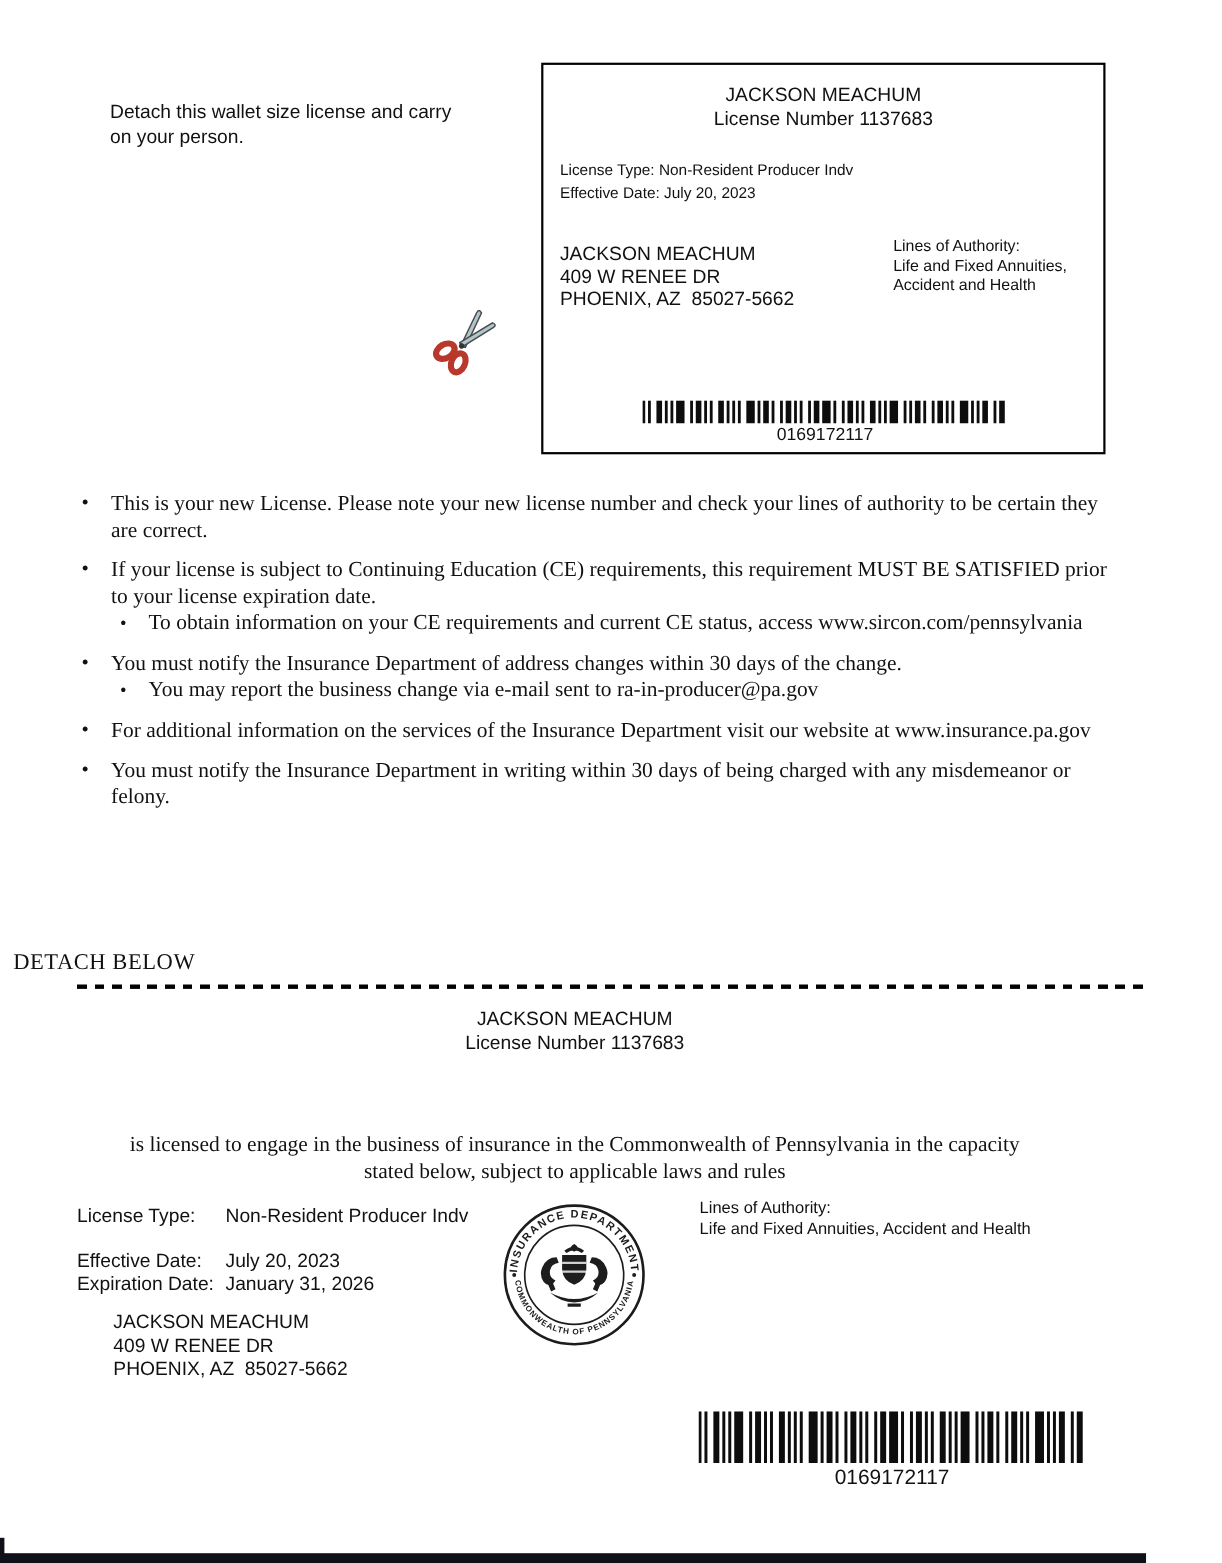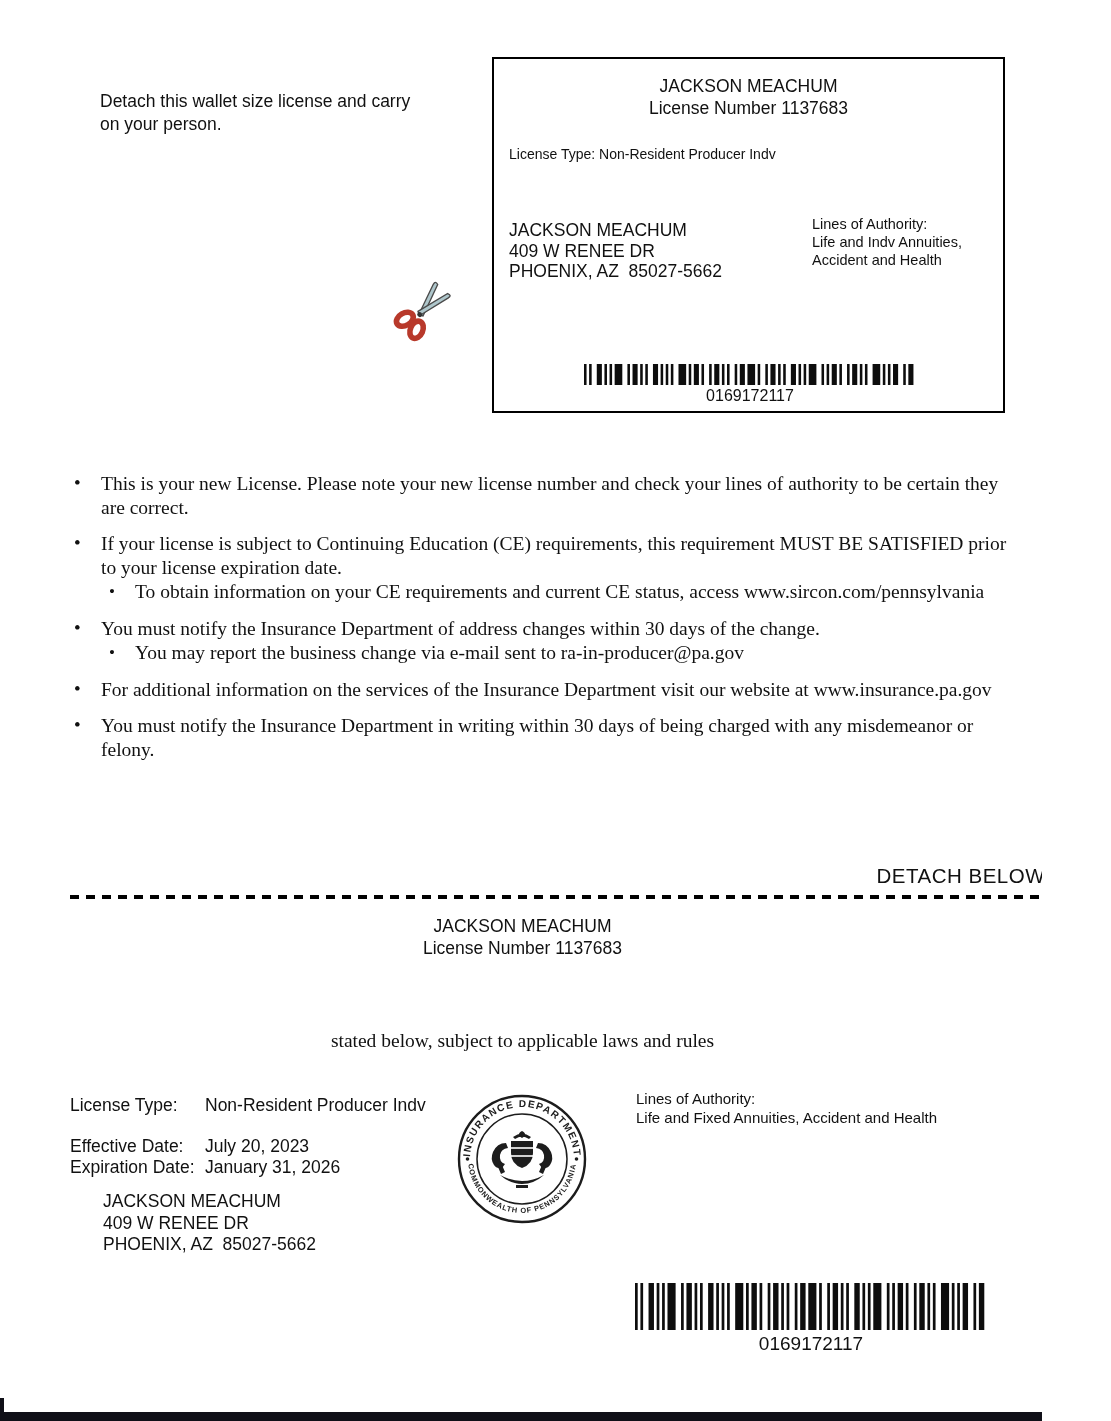--- a/index.html
+++ b/index.html
@@ -14,30 +14,30 @@
   .card-head{position:absolute;left:0;top:16px;width:100%;text-align:center;font-size:17.5px;line-height:22px;}
   .card-fields{position:absolute;left:15px;top:85px;font-size:14px;line-height:20.5px;}
   .card-address{position:absolute;left:15px;top:161px;font-size:17.5px;line-height:20.5px;}
   .card-loa{position:absolute;left:318px;top:156px;font-size:14.5px;line-height:18px;}
   .card-barcode{position:absolute;left:90px;top:305px;width:332px;height:21px;}
   .card-barcode-num{position:absolute;left:90px;top:328px;width:332px;text-align:center;font-size:16px;}
 
   .scissors{left:386px;top:274px;width:72px;height:76px;}
 
   .bullets{left:68px;top:447px;width:940px;font-family:"Liberation Serif",serif;
-           font-size:19.5px;line-height:23.5px;margin-top:25px;}
+           font-size:19.5px;line-height:23.5px;}
   .bullet{position:relative;padding-left:33px;margin-bottom:13px;}
   .bullet::before{content:"\2022";position:absolute;left:6px;top:-1px;font-size:19px;}
   .sub{position:relative;padding-left:34px;margin-top:1px;}
   .sub::before{content:"\2022";position:absolute;left:8px;top:0;font-size:17px;}
 
   .web-banner{left:0;top:803px;width:1045px;text-align:center;font-family:"Liberation Serif",serif;
               font-weight:bold;font-size:20px;}
-  .detach-below{left:0;top:864px;width:1045px;text-align:right;font-family:Liberation Sans, sans-serif;
-                font-size:20.5px;letter-spacing:.5px;}
+  .detach-below{left:0;top:864px;width:1045px;text-align:left;font-family:Liberation Serif, serif;
+                font-size:20.5px;letter-spacing:.5px;padding-left:12px;}
   .dash-line{left:70px;top:895px;width:972px;height:4px;
              background:repeating-linear-gradient(90deg,#000 0 9px,transparent 9px 16px);}
   .mid-block{left:0;top:915px;width:1045px;text-align:center;font-size:17.5px;line-height:22px;}
 
   .licensed{left:0;top:1028px;width:1045px;text-align:center;font-family:"Liberation Serif",serif;
             font-size:19.5px;line-height:25px;}
   .licensed span{display:block;max-width:935px;margin:0 auto;}
 
   .fld{font-size:17.5px;white-space:pre-wrap;}
   .lower-address{left:103px;top:1191px;font-size:17.5px;line-height:21.5px;}
@@ -56,29 +56,30 @@
 
   <div class="abs detach-note pre">Detach this wallet size license and carry on your person.</div>
 
   <div class="abs wallet-card">
     <div class="card-head">
       <div>JACKSON MEACHUM</div>
       <div>License Number 1137683</div>
     </div>
     <div class="card-fields">
       <div class="pre"><span>License Type:</span> <span>Non-Resident Producer Indv</span></div>
+      <div class="pre"><span>Effective Date:</span> <span>July 20, 2023</span></div>
     </div>
     <div class="card-address">
       <div class="pre">JACKSON MEACHUM</div>
       <div class="pre">409 W RENEE DR</div>
       <div class="pre">PHOENIX, AZ  85027-5662</div>
     </div>
     <div class="card-loa">
       <div>Lines of Authority:</div>
-      <div>Life and Indv Annuities,</div>
+      <div>Life and Fixed Annuities,</div>
       <div>Accident and Health</div>
     </div>
     <div class="card-barcode"><svg viewBox="0 0 130 10" preserveAspectRatio="none" width="100%" height="100%">
           <rect x="0" y="0" width="1" height="10" fill="#0d0d0d"></rect>
           <rect x="2" y="0" width="1" height="10" fill="#0d0d0d"></rect>
           <rect x="5" y="0" width="2" height="10" fill="#0d0d0d"></rect>
           <rect x="8" y="0" width="1" height="10" fill="#0d0d0d"></rect>
           <rect x="10" y="0" width="1" height="10" fill="#0d0d0d"></rect>
           <rect x="12" y="0" width="3" height="10" fill="#0d0d0d"></rect>
           <rect x="17" y="0" width="1" height="10" fill="#0d0d0d"></rect>
@@ -162,20 +163,21 @@
 
   <div class="abs detach-below">DETACH BELOW</div>
   <div class="abs dash-line"></div>
 
   <div class="abs mid-block">
     <div>JACKSON MEACHUM</div>
     <div>License Number 1137683</div>
   </div>
 
   <div class="abs licensed">
+    <span>is licensed to engage in the business of insurance in the Commonwealth of Pennsylvania in the capacity</span>
     <span>stated below, subject to applicable laws and rules</span>
   </div>
 
   <div class="abs fld" style="left:70px;top:1095px;">License Type:</div>
   <div class="abs fld" style="left:205px;top:1095px;">Non-Resident Producer Indv</div>
   <div class="abs fld" style="left:70px;top:1136px;">Effective Date:</div>
   <div class="abs fld" style="left:205px;top:1136px;">July 20, 2023</div>
   <div class="abs fld" style="left:70px;top:1157px;">Expiration Date:</div>
   <div class="abs fld" style="left:205px;top:1157px;">January 31, 2026</div>
 

